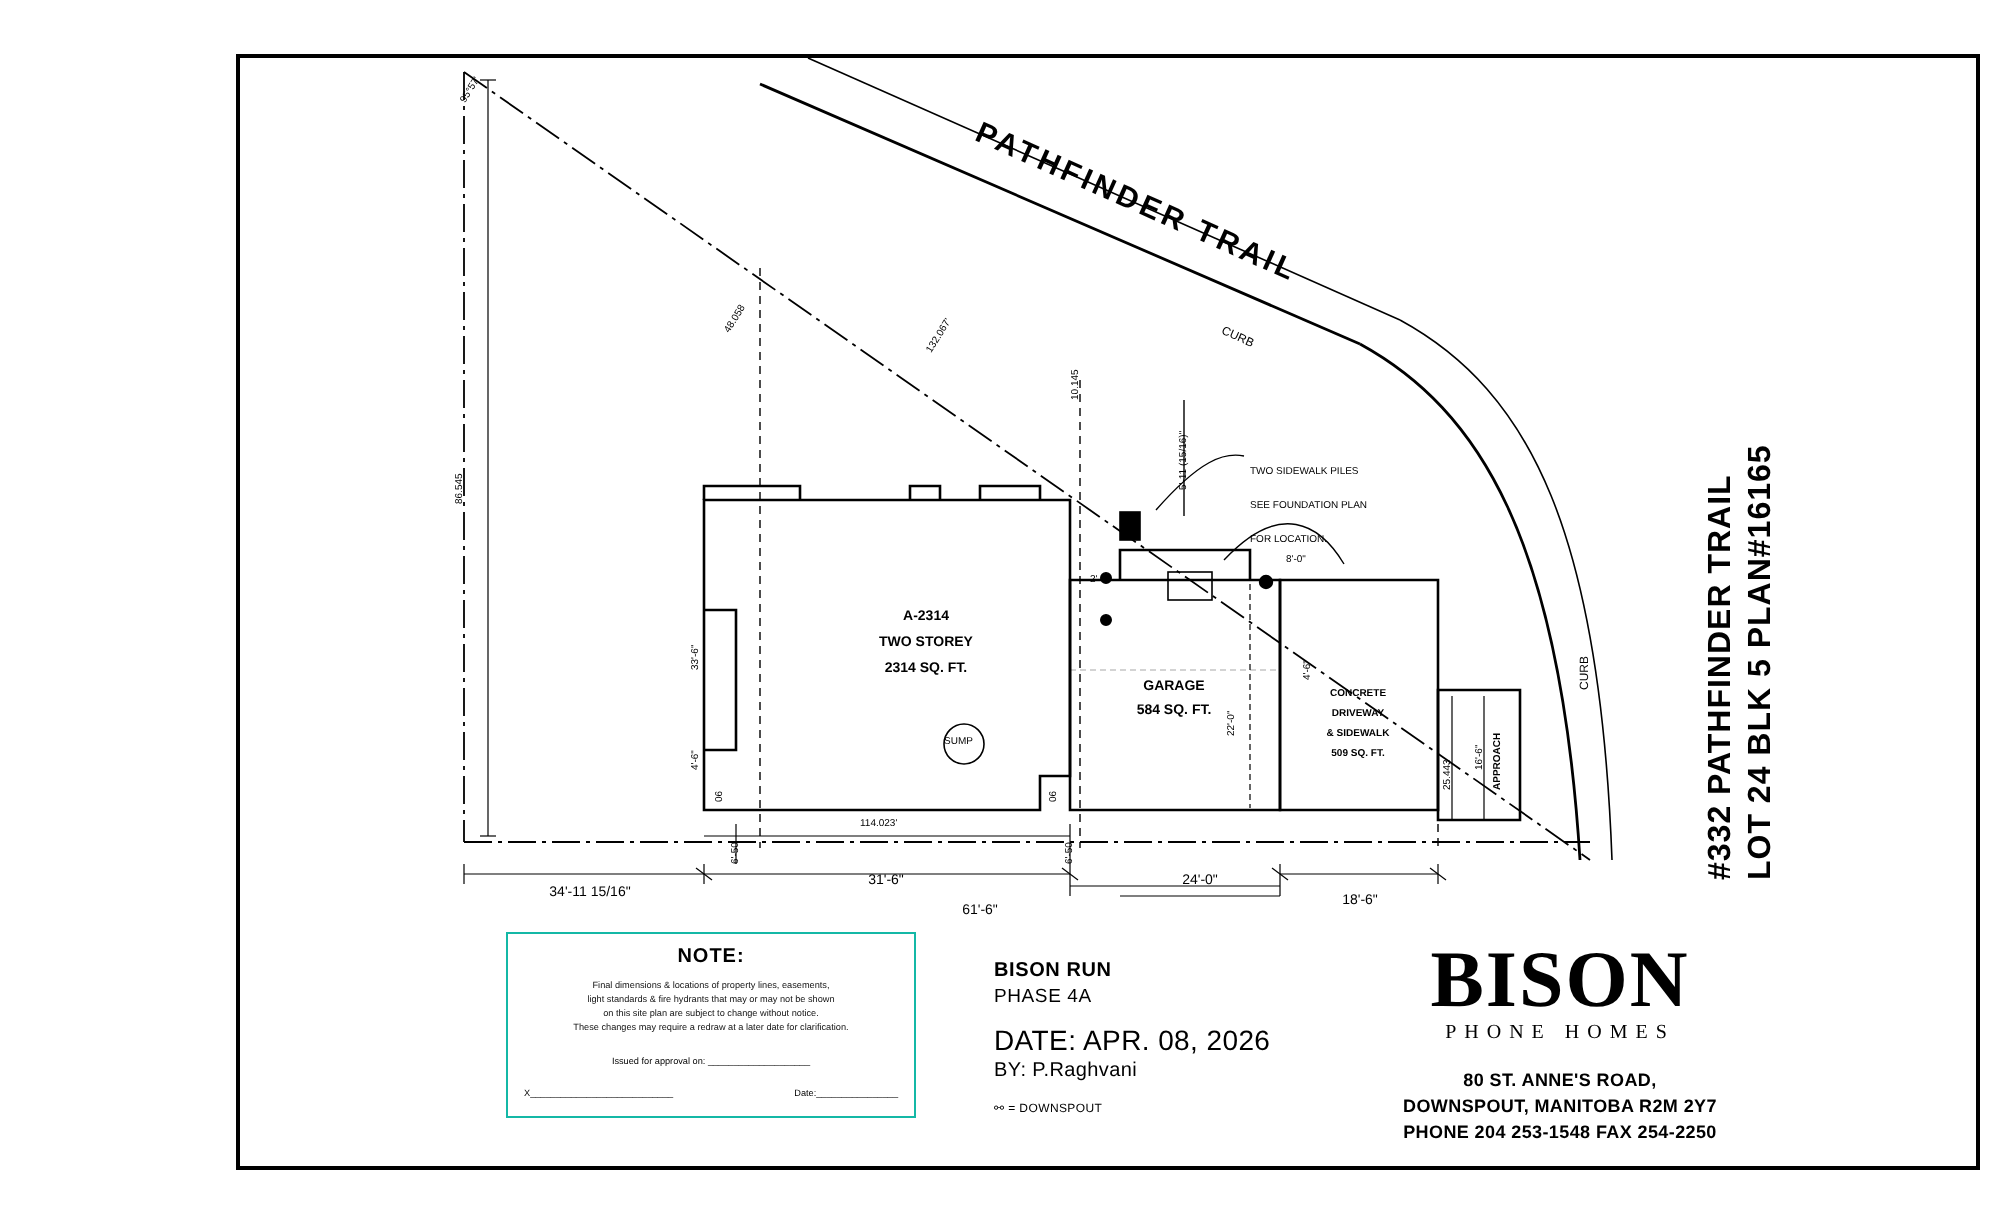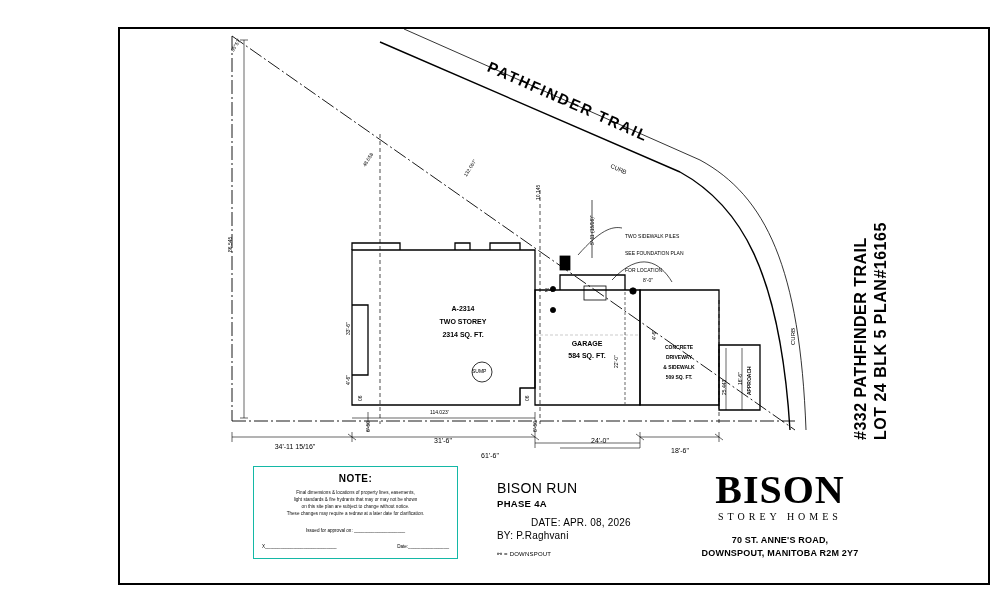--- a/index.html
+++ b/index.html
@@ -86,35 +86,34 @@
     display: flex;
     justify-content: space-between;
   }
   .proj-block {
     position: absolute;
     left: 497px;
     top: 480px;
     width: 150px;
   }
   .proj-name {
-    font-size: 14px;
+    font-size: 10px;
+    font-weight: bold;
+    letter-spacing: 0.3px;
+  }
+  .proj-phase {
+    font-size: 9.5px;
     font-weight: normal;
     letter-spacing: 0.3px;
-  }
-  .proj-phase {
-    font-size: 9.5px;
-    font-weight: bold;
-    letter-spacing: 0.3px;
     margin-top: 2px;
   }
   .proj-date {
-    font-size: 10px;
+    font-size: 14px;
     margin-top: 8px;
     letter-spacing: 0.2px;
-    margin-left: 34px;
   }
   .proj-by {
     font-size: 10px;
     margin-top: 2px;
     letter-spacing: 0.2px;
   }
   .proj-dp {
     font-size: 6px;
     margin-top: 9px;
     letter-spacing: 0.2px;
@@ -357,20 +356,21 @@
     <div class="proj-date">DATE: APR. 08, 2026</div>
     <div class="proj-by">BY: P.Raghvani</div>
     <div class="proj-dp">
       <span>⚯</span>
       <span>= DOWNSPOUT</span>
     </div>
   </div>
 
   <div class="logo-block">
     <div class="logo-a">BISON</div>
-    <div class="logo-sub">STOREY HOMES</div>
+    <div class="logo-sub">PHONE HOMES</div>
     <div class="addr">
-      <div>70 ST. ANNE'S ROAD,</div>
+      <div>80 ST. ANNE'S ROAD,</div>
       <div>DOWNSPOUT, MANITOBA    R2M 2Y7</div>
+      <div>PHONE 204 253-1548 FAX 254-2250</div>
     </div>
   </div>
 
 </div>
 
 </body></html>

